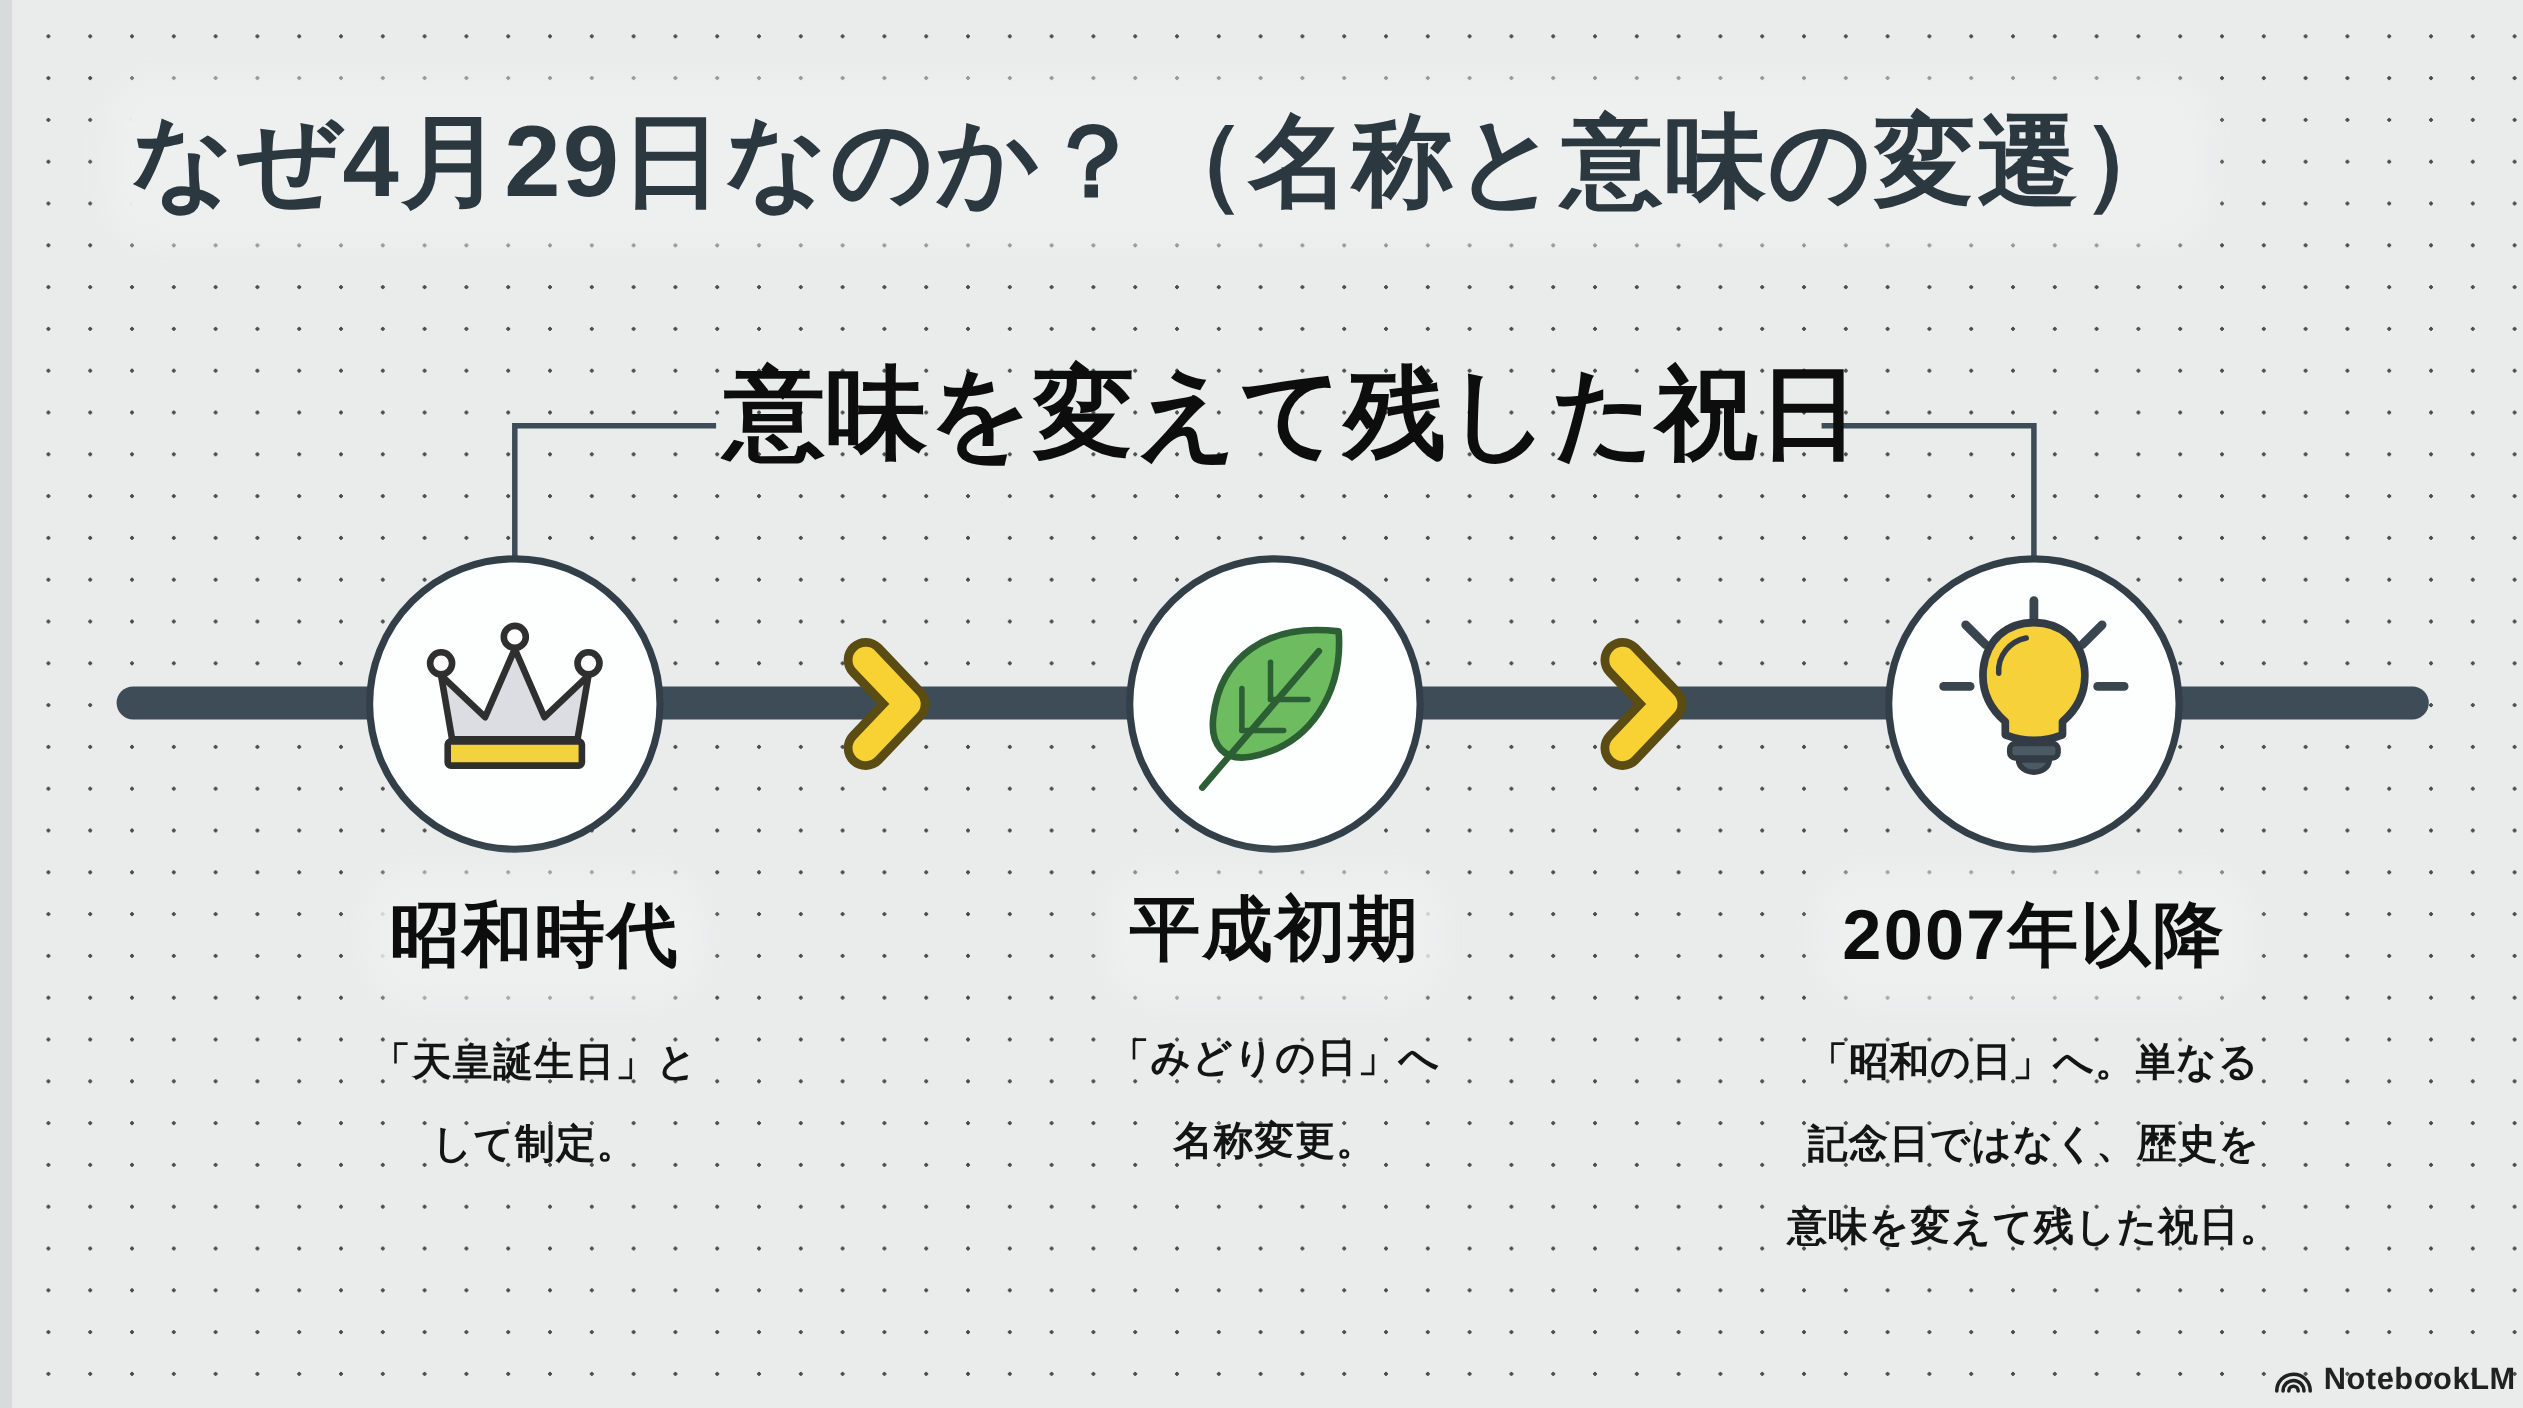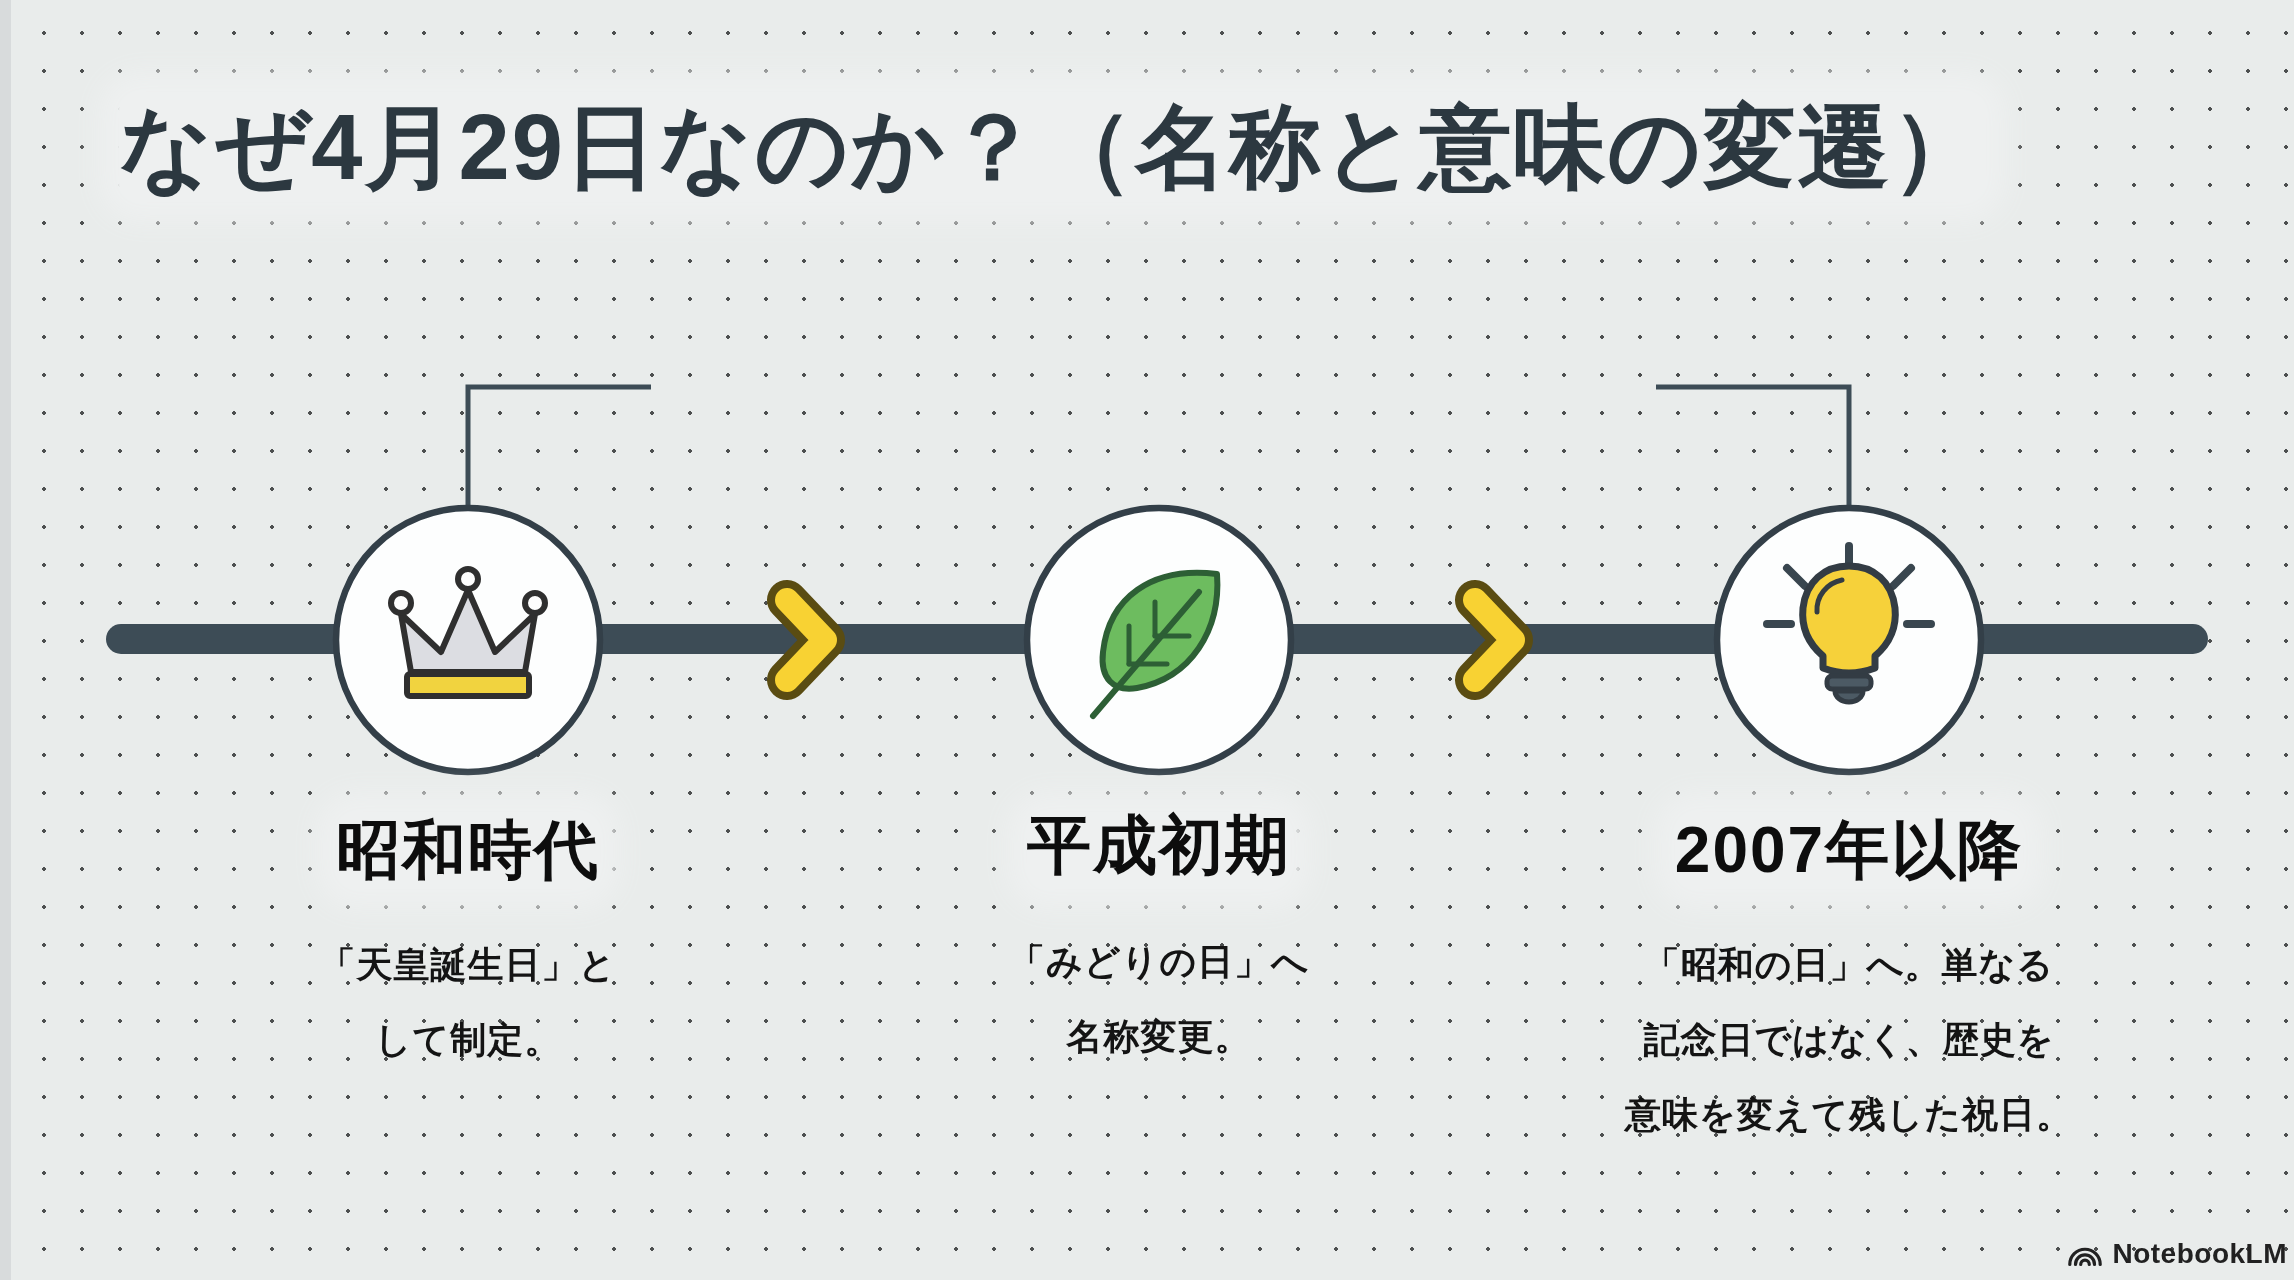--- a/index.html
+++ b/index.html
@@ -32,21 +32,21 @@
     white-space:nowrap;
   }
   .subtitle{
     position:absolute;left:647px;top:324px;width:1000px;
     text-align:center;
     font-size:92px;font-weight:900;line-height:1.15;
     color:#0d0d0d;letter-spacing:1px;
     white-space:nowrap;
   }
   .stage{position:absolute;width:700px;text-align:center;}
-  .stage1{left:107px;top:812px;}
+  .stage1{left:125px;top:812px;}
   .stage2{left:798px;top:812px;font-family:Liberation Mono, monospace;}
   .stage3{left:1488px;top:812px;}
   .stage-label{
     display:inline-block;
     font-size:64px;font-weight:900;color:#0d0d0d;
     line-height:1.2;letter-spacing:2px;
   }
   .stage-desc{
     margin-top:38px;
     font-size:36px;font-weight:700;color:#141414;
@@ -123,20 +123,21 @@
         <path d="M 1812 668 L 1812 656 C 1798 644 1790 628 1792 608 C 1795 582 1813 566 1838 566 C 1863 566 1881 582 1884 608 C 1886 628 1878 644 1864 656 L 1864 668 Q 1838 678 1812 668 Z" fill="#f6d13a" stroke="#333c44" stroke-width="7" stroke-linejoin="round"></path>
         <path d="M 1806 612 C 1805 596 1816 583 1831 580" fill="none" stroke="#333c44" stroke-width="5" stroke-linecap="round"></path>
         <rect x="1816" y="676" width="44" height="13" rx="5" fill="#4c5a64" stroke="#333c44" stroke-width="5"></rect>
         <path d="M 1824 691 A 14 11 0 0 0 1852 691 Z" fill="#4c5a64" stroke="#333c44" stroke-width="5" stroke-linejoin="round"></path>
       </g>
     </g>
   </svg>
 
   <div class="title halo">なぜ4月29日なのか？（名称と意味の変遷）</div>
 
+  <div class="subtitle">意味を変えて残した祝日</div>
 
   <div class="stage stage1">
     <div class="stage-label halo">昭和時代</div>
     <div class="stage-desc">「天皇誕生日」と
 して制定。</div>
   </div>
 
   <div class="stage stage2">
     <div class="stage-label halo">平成初期</div>
     <div class="stage-desc">「みどりの日」へ

